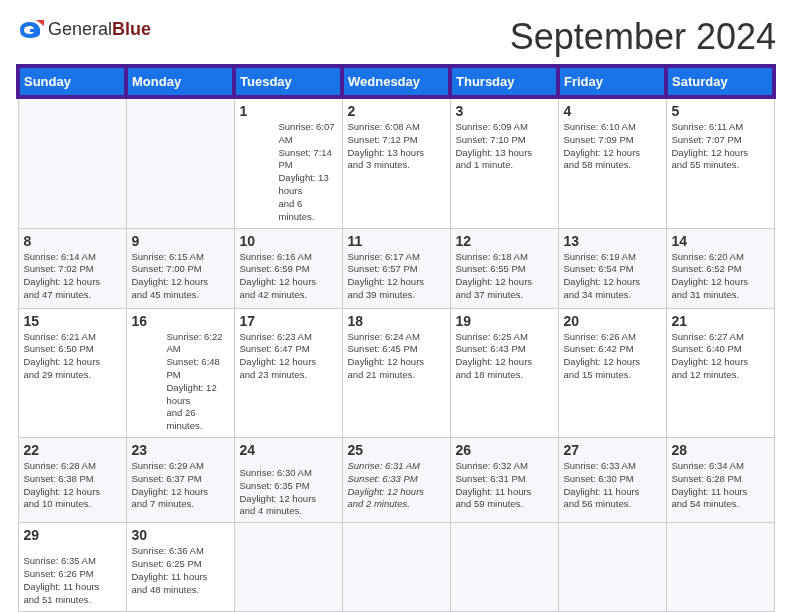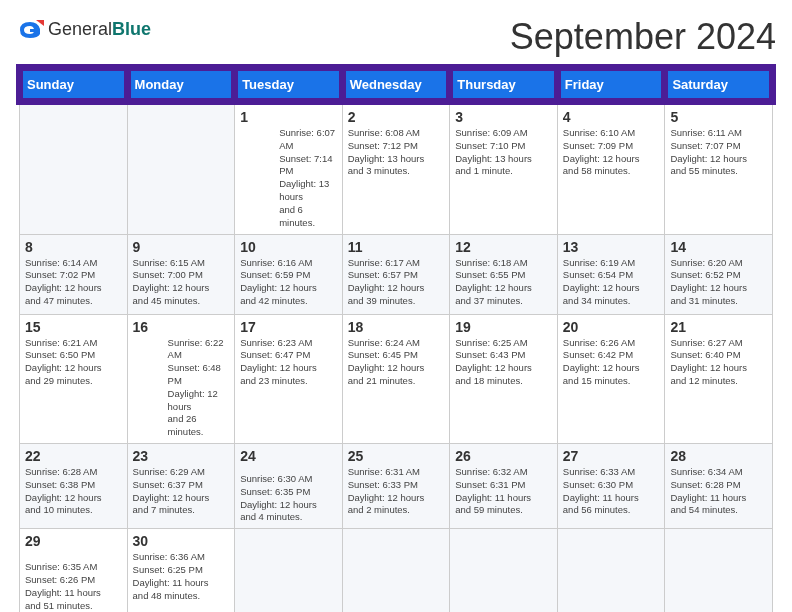--- a/index.html
+++ b/index.html
@@ -24,21 +24,21 @@
       display: flex;
       line-height: 1.1;
     }
     .logo-general {
       font-size: 18px;
       color: #333;
       font-weight: normal;
     }
     .logo-blue {
       font-size: 18px;
-      color: #0f766e;
+      color: #7f1d1d;
       font-weight: bold;
     }
     .logo-icon {
       width: 28px;
       height: 28px;
       margin-right: 4px;
     }
     .title-section {
       text-align: right;
     }
@@ -55,21 +55,21 @@
       width: 100%;
       border-collapse: collapse;
     }
     th {
       background: #1a73e8;
       color: #fff;
       font-size: 13px;
       font-weight: bold;
       padding: 6px 4px;
       text-align: left;
-      border: 7px solid #4c1d95;
+      border: 4px solid #4c1d95;
     }
     td {
       border: 1px solid #ccc;
       vertical-align: top;
       padding: 4px 5px;
       width: 14.28%;
       min-height: 80px;
       height: 80px;
       background: #fff;
     }
@@ -282,21 +282,21 @@
         </td>
         <td>
           <div class="day-num">24</div>
           <div class="day-info" style="white-space: pre-line; margin-top: 9px;">Sunrise: 6:30 AM
 Sunset: 6:35 PM
 Daylight: 12 hours
 and 4 minutes.</div>
         </td>
         <td>
           <div class="day-num">25</div>
-          <div class="day-info" style="white-space: pre-line;">Sunrise: 6:31 AM
+          <div class="day-info" style="white-space: pre-line; font-style: italic;">Sunrise: 6:31 AM
 Sunset: 6:33 PM
 Daylight: 12 hours
 and 2 minutes.</div>
         </td>
         <td>
           <div class="day-num">26</div>
           <div class="day-info" style="white-space: pre-line;">Sunrise: 6:32 AM
 Sunset: 6:31 PM
 Daylight: 11 hours
 and 59 minutes.</div>

